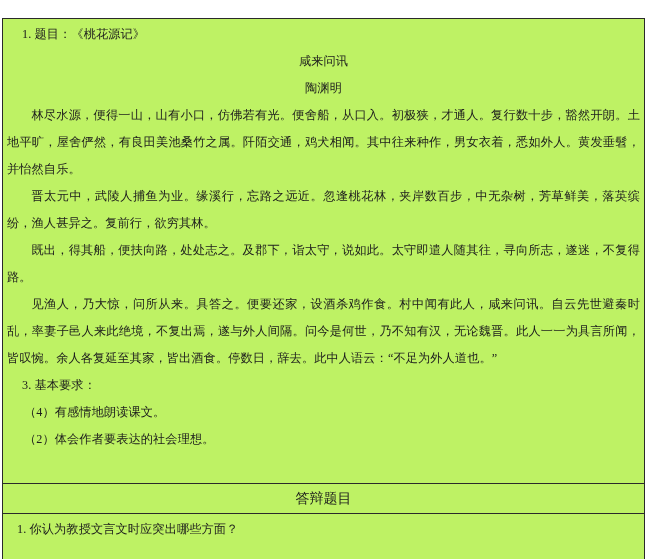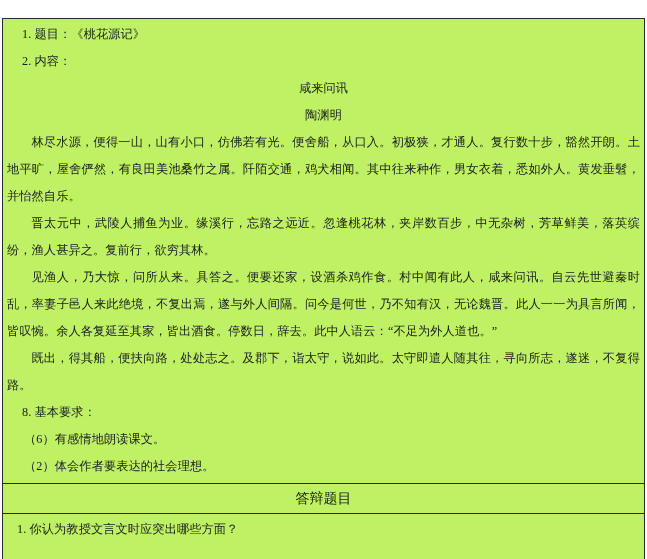--- a/index.html
+++ b/index.html
@@ -60,29 +60,28 @@
   .req-item { padding-left: 17px; }
   .question-line { padding-left: 10px; }
 </style>
 </head>
 <body>
 
 <div class="frame">
 
   <div class="cell cell-main">
     <p class="num-line">1. 题目：《桃花源记》</p>
-    <p class="num-line">2. 内容：</p>
     <p class="center-line">咸来问讯</p>
     <p class="center-line">陶渊明</p>
     <p class="body-para">林尽水源，便得一山，山有小口，仿佛若有光。便舍船，从口入。初极狭，才通人。复行数十步，豁然开朗。土地平旷，屋舍俨然，有良田美池桑竹之属。阡陌交通，鸡犬相闻。其中往来种作，男女衣着，悉如外人。黄发垂髫，并怡然自乐。</p>
     <p class="body-para">晋太元中，武陵人捕鱼为业。缘溪行，忘路之远近。忽逢桃花林，夹岸数百步，中无杂树，芳草鲜美，落英缤纷，渔人甚异之。复前行，欲穷其林。</p>
+    <p class="body-para">既出，得其船，便扶向路，处处志之。及郡下，诣太守，说如此。太守即遣人随其往，寻向所志，遂迷，不复得路。</p>
     <p class="body-para">见渔人，乃大惊，问所从来。具答之。便要还家，设酒杀鸡作食。村中闻有此人，咸来问讯。自云先世避秦时乱，率妻子邑人来此绝境，不复出焉，遂与外人间隔。问今是何世，乃不知有汉，无论魏晋。此人一一为具言所闻，皆叹惋。余人各复延至其家，皆出酒食。停数日，辞去。此中人语云：“不足为外人道也。”</p>
-    <p class="body-para">既出，得其船，便扶向路，处处志之。及郡下，诣太守，说如此。太守即遣人随其往，寻向所志，遂迷，不复得路。</p>
-    <p class="num-line">8. 基本要求：</p>
-    <p class="req-item">（6）有感情地朗读课文。</p>
+    <p class="num-line">3. 基本要求：</p>
+    <p class="req-item">（4）有感情地朗读课文。</p>
     <p class="req-item">（2）体会作者要表达的社会理想。</p>
 
   </div>
 
   <div class="cell-header">
     <span>答辩题目</span>
   </div>
 
   <div class="cell cell-questions">
     <p class="question-line">1. 你认为教授文言文时应突出哪些方面？</p>

